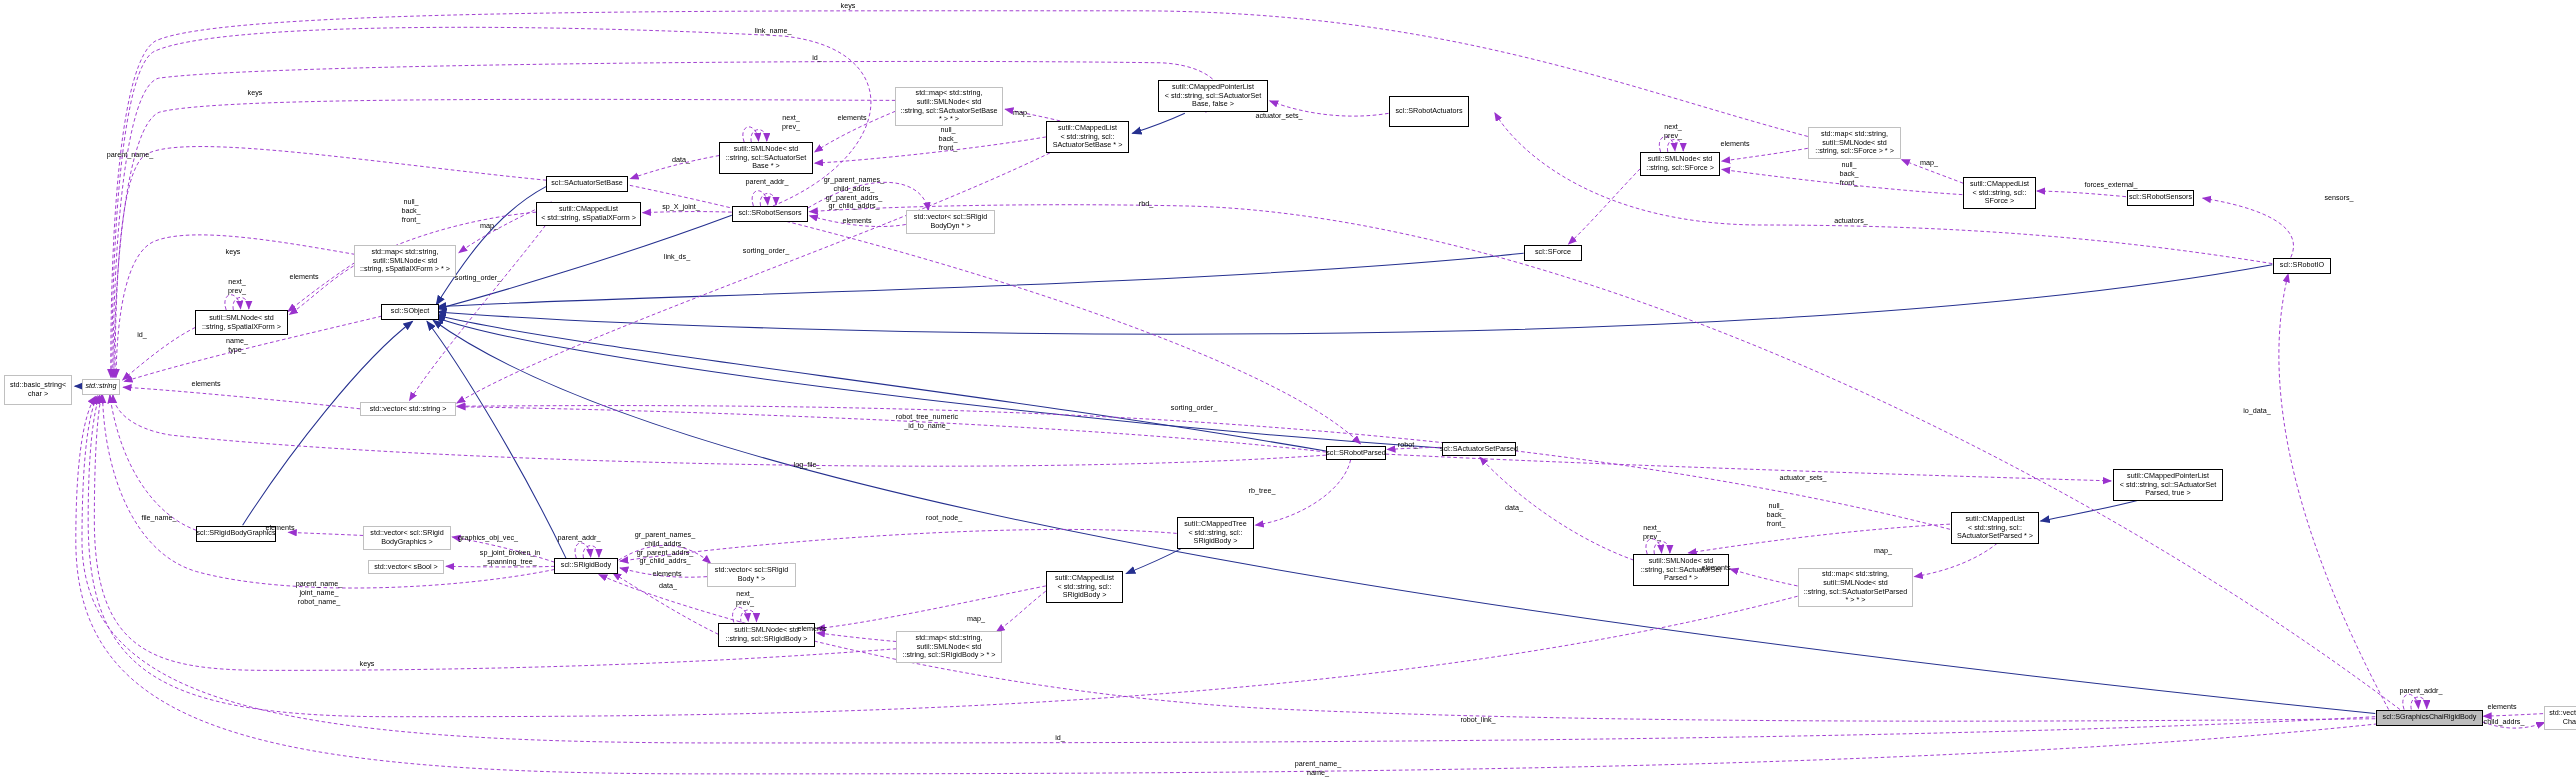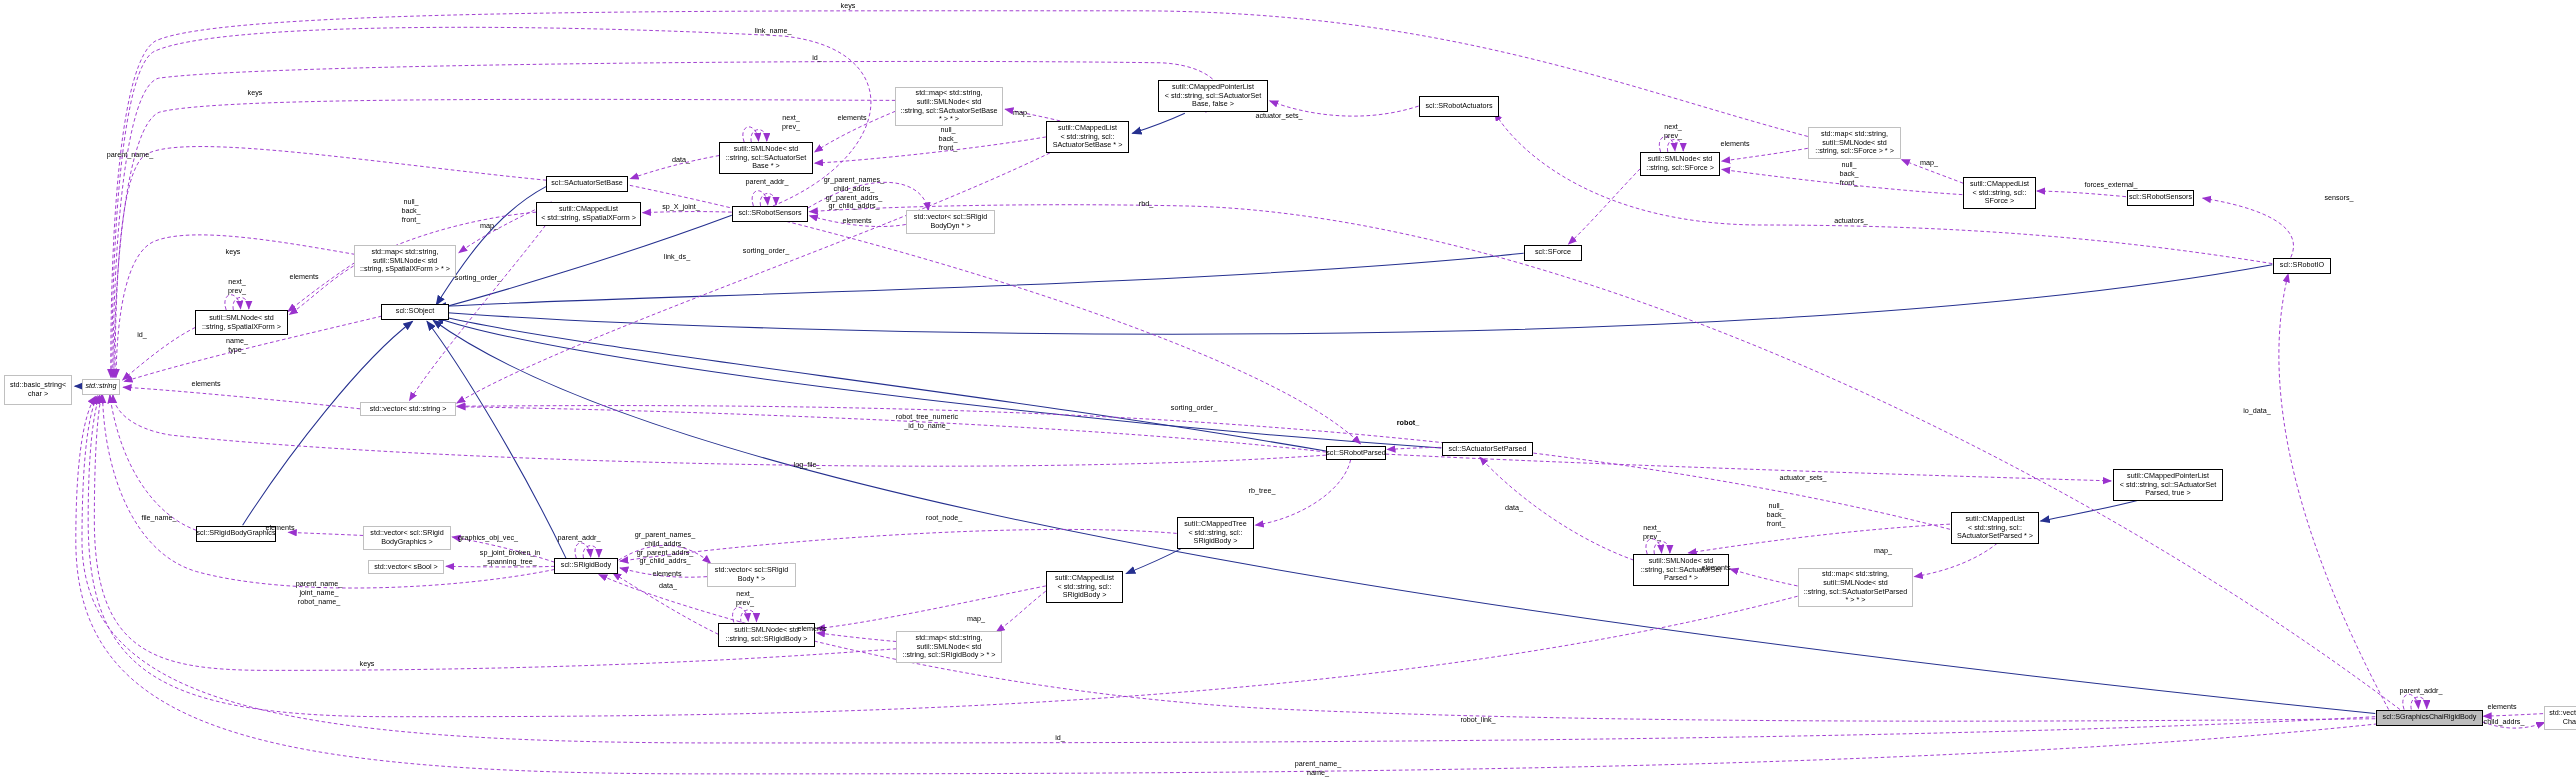--- a/index.html
+++ b/index.html
@@ -120,54 +120,54 @@
       <path d="M4682,1378 C4676,1348 4712,1344 4712,1376" fill="none" stroke="#9a32cd" stroke-width="1.8" stroke-dasharray="7,5" marker-end="url(#arrow-use)"></path>
     </svg>
     <div class="node grey" style="left: 4.1px; top: 375px; width: 68px; height: 30px;">std::basic_string&lt;
 char &gt;</div>
     <div class="node grey" style="left: 82px; top: 379px; width: 38px; height: 15.5px; font-style: italic;">std::string</div>
     <div class="node bold" style="left: 195px; top: 310px; width: 93px; height: 25px;">sutil::SMLNode&lt; std
 ::string, sSpatialXForm &gt;</div>
     <div class="node grey" style="left: 354px; top: 245px; width: 102px; height: 32px;">std::map&lt; std::string,
 sutil::SMLNode&lt; std
 ::string, sSpatialXForm &gt; * &gt;</div>
-    <div class="node bold" style="left: 381px; top: 304px; width: 68px; height: 15.5px;">scl::SObject</div>
+    <div class="node bold" style="left: 381px; top: 304px; width: 58px; height: 15.5px;">scl::SObject</div>
     <div class="node bold" style="left: 546px; top: 176px; width: 82px; height: 15.5px;">scl::SActuatorSetBase</div>
     <div class="node bold" style="left: 536px; top: 202px; width: 105px; height: 24px;">sutil::CMappedList
 &lt; std::string, sSpatialXForm &gt;</div>
     <div class="node bold" style="left: 732px; top: 206px; width: 76px; height: 15.5px;">scl::SRobotSensors</div>
     <div class="node grey" style="left: 906px; top: 210px; width: 89px; height: 24px;">std::vector&lt; scl::SRigid
 BodyDyn * &gt;</div>
     <div class="node bold" style="left: 719px; top: 142px; width: 94px; height: 32px;">sutil::SMLNode&lt; std
 ::string, scl::SActuatorSet
 Base * &gt;</div>
     <div class="node grey" style="left: 895px; top: 87px; width: 108px; height: 39px;">std::map&lt; std::string,
 sutil::SMLNode&lt; std
 ::string, scl::SActuatorSetBase
 * &gt; * &gt;</div>
     <div class="node bold" style="left: 1046px; top: 121px; width: 83px; height: 32px;">sutil::CMappedList
 &lt; std::string, scl::
 SActuatorSetBase * &gt;</div>
     <div class="node bold" style="left: 1158px; top: 80px; width: 110px; height: 32px;">sutil::CMappedPointerList
 &lt; std::string, scl::SActuatorSet
 Base, false &gt;</div>
-    <div class="node bold" style="left: 1419px; top: 96px; width: 80px; height: 21px;">scl::SRobotActuators</div>
+    <div class="node bold" style="left: 1389px; top: 96px; width: 80px; height: 31px;">scl::SRobotActuators</div>
     <div class="node bold" style="left: 1640px; top: 152px; width: 80px; height: 24px;">sutil::SMLNode&lt; std
 ::string, scl::SForce &gt;</div>
     <div class="node grey" style="left: 1808px; top: 127px; width: 93px; height: 32px;">std::map&lt; std::string,
 sutil::SMLNode&lt; std
 ::string, scl::SForce &gt; * &gt;</div>
     <div class="node bold" style="left: 1963px; top: 177px; width: 73px; height: 32px;">sutil::CMappedList
 &lt; std::string, scl::
 SForce &gt;</div>
     <div class="node bold" style="left: 2127px; top: 190px; width: 67px; height: 15.5px;">scl::SRobotSensors</div>
     <div class="node bold" style="left: 2273px; top: 258px; width: 58px; height: 15.5px;">scl::SRobotIO</div>
     <div class="node bold" style="left: 1524px; top: 245px; width: 58px; height: 15.5px;">scl::SForce</div>
     <div class="node bold" style="left: 1326px; top: 446px; width: 60px; height: 14.4px;">scl::SRobotParsed</div>
-    <div class="node bold" style="left: 1442px; top: 442px; width: 91px; height: 14.4px;">scl::SActuatorSetParsed</div>
+    <div class="node bold" style="left: 1442px; top: 442px; width: 74px; height: 14.4px;">scl::SActuatorSetParsed</div>
     <div class="node bold" style="left: 2113px; top: 469px; width: 110px; height: 32px;">sutil::CMappedPointerList
 &lt; std::string, scl::SActuatorSet
 Parsed, true &gt;</div>
     <div class="node " style="left: 1951px; top: 512px; width: 88px; height: 32px;">sutil::CMappedList
 &lt; std::string, scl::
 SActuatorSetParsed * &gt;</div>
     <div class="node bold" style="left: 1633px; top: 554px; width: 96px; height: 32px;">sutil::SMLNode&lt; std
 ::string, scl::SActuatorSet
 Parsed * &gt;</div>
     <div class="node grey" style="left: 1798px; top: 568px; width: 115px; height: 39px;">std::map&lt; std::string,
@@ -237,21 +237,21 @@
 prev_</div>
     <div class="elabel" style="left: 1735px; top: 140px;">elements</div>
     <div class="elabel" style="left: 1929px; top: 159px;">map_</div>
     <div class="elabel" style="left: 1849px; top: 161px;">null_
 back_
 front_</div>
     <div class="elabel" style="left: 2111px; top: 181px;">forces_external_</div>
     <div class="elabel" style="left: 2339px; top: 194px;">sensors_</div>
     <div class="elabel" style="left: 1851px; top: 217px;">actuators_</div>
     <div class="elabel" style="left: 2257px; top: 407px;">io_data_</div>
-    <div class="elabel" style="left: 1408px; top: 419px; font-weight: bold;">robot_</div>
+    <div class="elabel" style="left: 1408px; top: 441px;">robot_</div>
     <div class="elabel" style="left: 1514px; top: 504px;">data_</div>
     <div class="elabel" style="left: 1194px; top: 404px;">sorting_order_</div>
     <div class="elabel" style="left: 927px; top: 413px;">robot_tree_numeric
 _id_to_name_</div>
     <div class="elabel" style="left: 804px; top: 461px; padding-left: 6px;">log_file_</div>
     <div class="elabel" style="left: 1262px; top: 487px;">rb_tree_</div>
     <div class="elabel" style="left: 944px; top: 514px;">root_node_</div>
     <div class="elabel" style="left: 1803px; top: 474px;">actuator_sets_</div>
     <div class="elabel" style="left: 1776px; top: 502px;">null_
 back_

